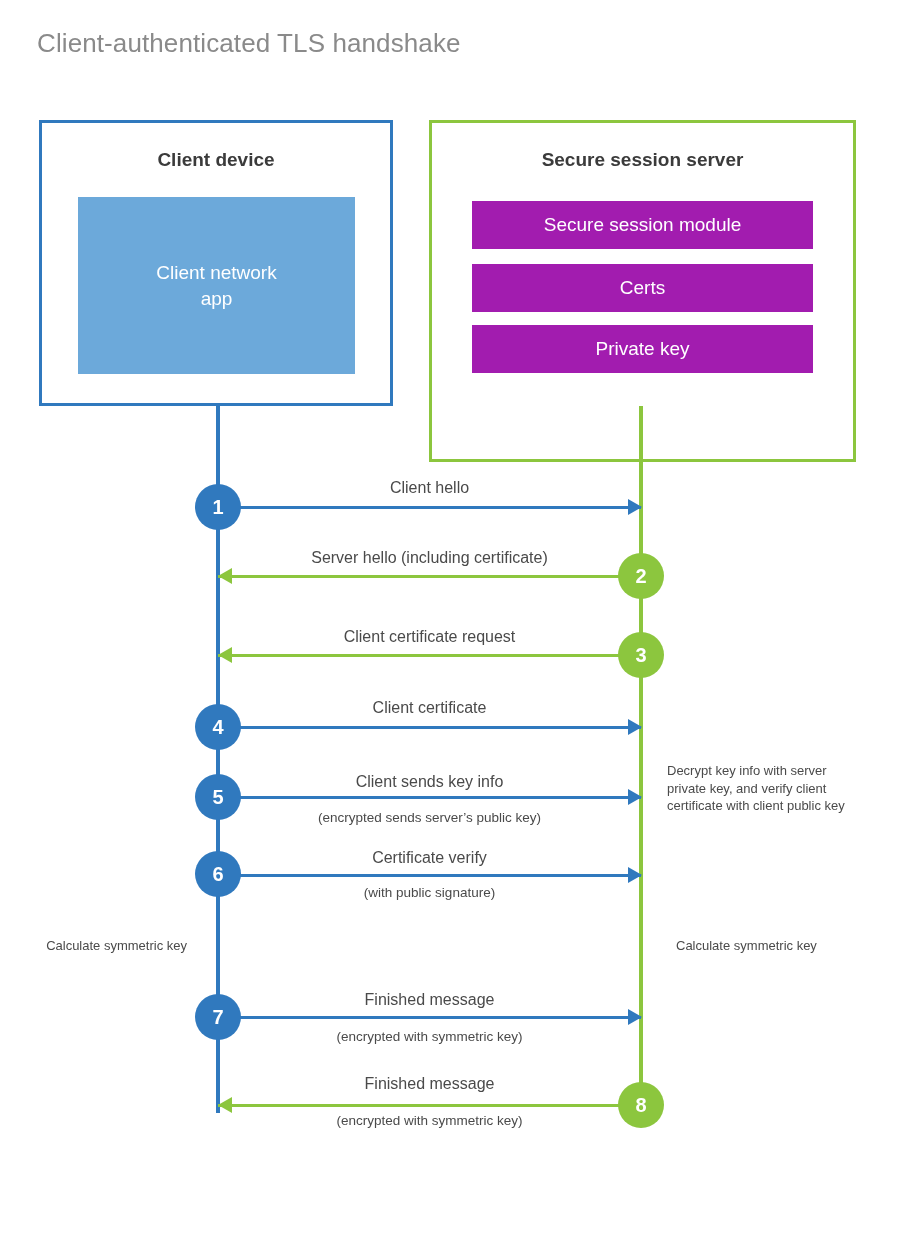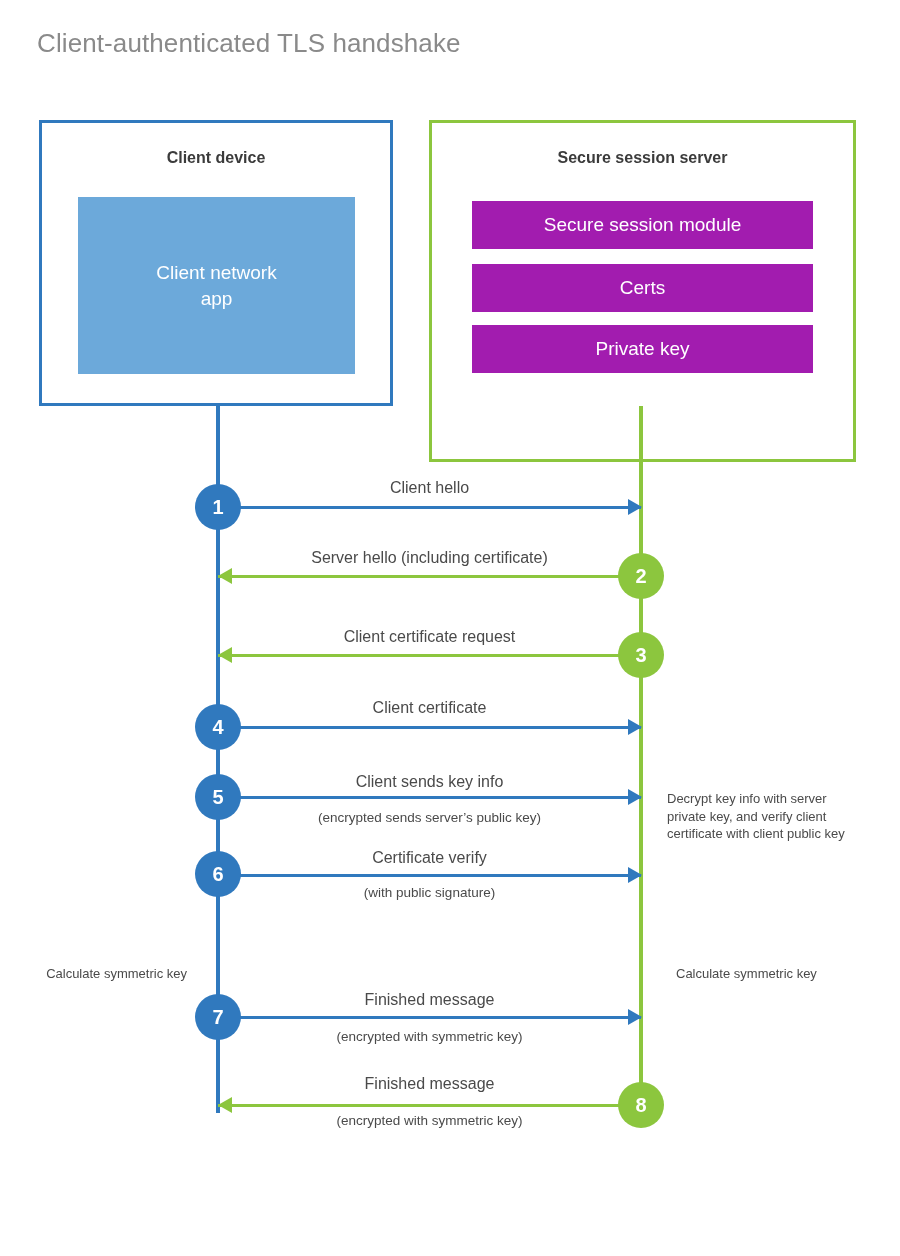--- a/index.html
+++ b/index.html
@@ -43,21 +43,21 @@
   }
   #server-box {
     left: 429px;
     top: 120px;
     width: 427px;
     height: 342px;
     border: 3px solid #8cc63e;
   }
   .node-title {
     text-align: center;
-    font-size: 16px;
+    font-size: 19px;
     font-weight: bold;
     color: #3b3b3b;
     margin-top: 26px;
   }
 
   
   #client-app {
     position: absolute;
     left: 36px;
     top: 74px;
@@ -172,21 +172,20 @@
     color: #4a4a4a;
     white-space: nowrap;
   }
 
   
   .side-note {
     position: absolute;
     font-size: 13px;
     line-height: 17.5px;
     color: #4a4a4a;
-    margin-top: 28px;
   }
   #note-decrypt {
     left: 667px;
     top: 762px;
     width: 185px;
     text-align: left;
   }
   #note-calc-client {
     left: 20px;
     top: 937px;

